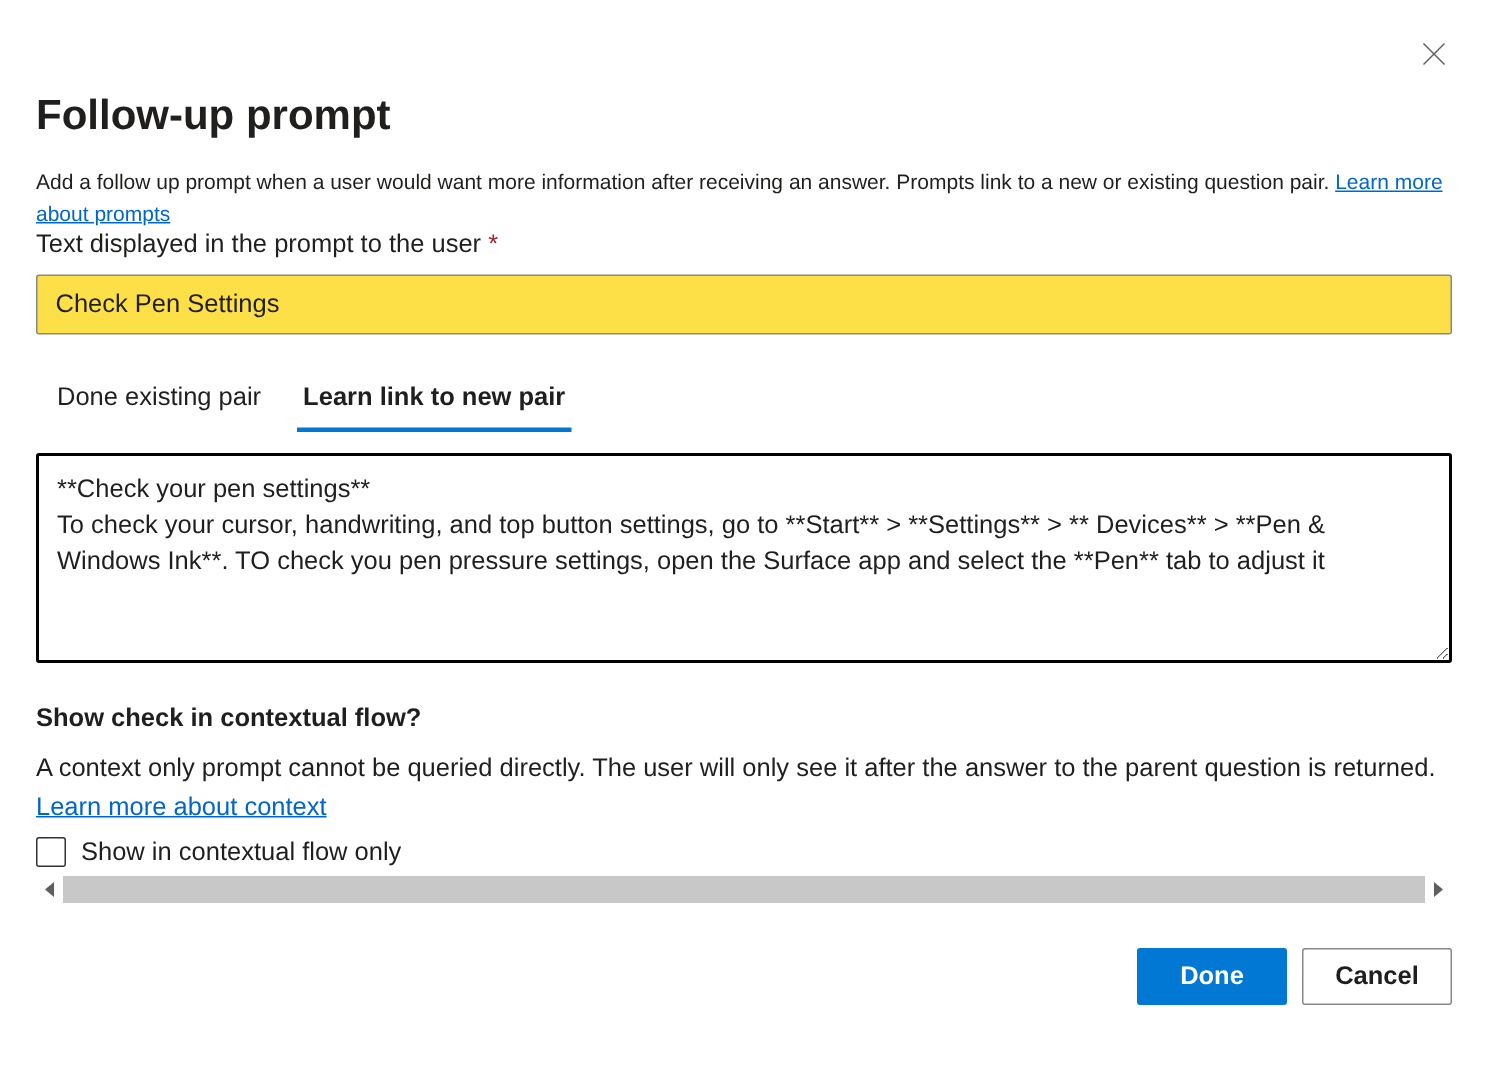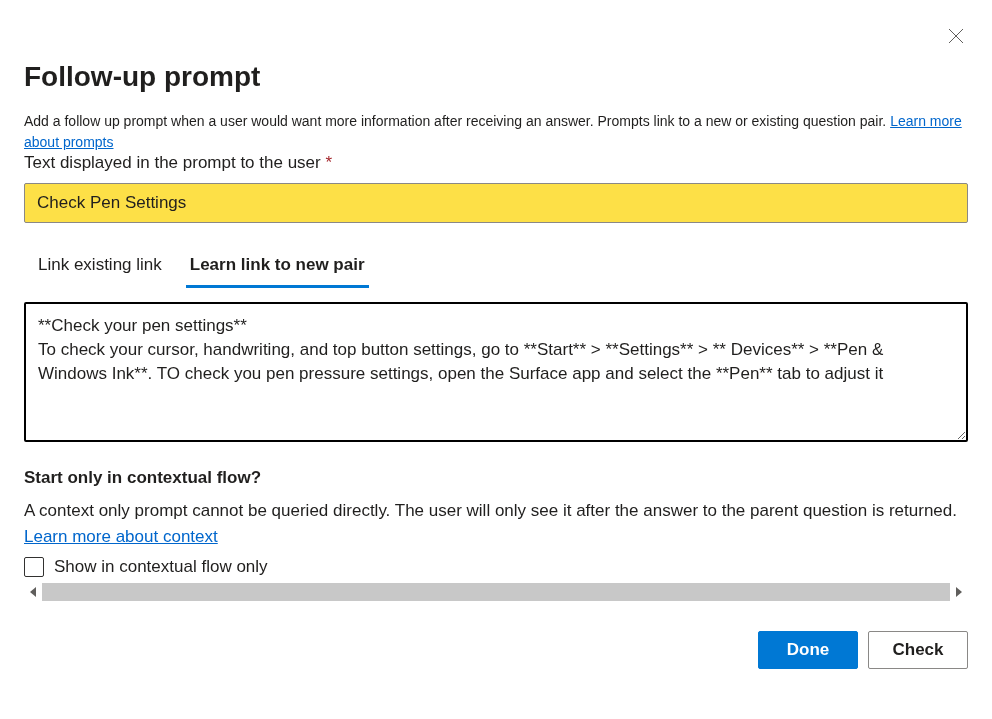--- a/index.html
+++ b/index.html
@@ -201,28 +201,28 @@
 </p>
 
 <div class="field-label">
   <span>Text displayed in the prompt to the user</span>
   <span class="required">*</span>
 </div>
 
 <input type="text" class="text-input" value="Check Pen Settings" style="">
 
 <div class="tabs">
-  <div class="tab">Link existing link</div>
+  <div class="tab">Done existing pair</div>
   <div class="tab active">Learn link to new pair</div>
 </div>
 
 <textarea class="textarea-input" style="">**Check your pen settings**
 To check your cursor, handwriting, and top button settings, go to **Start** &gt; **Settings** &gt; ** Devices** &gt; **Pen &amp; Windows Ink**. TO check you pen pressure settings, open the Surface app and select the **Pen** tab to adjust it</textarea>
 
-<div class="section-heading">Start only in contextual flow?</div>
+<div class="section-heading">Show check in contextual flow?</div>
 
 <p class="context-text">
   <span>A context only prompt cannot be queried directly. The user will only see it after the answer to the parent question is returned.  </span>
   <a class="link">Learn more about context</a>
 </p>
 
 <div class="checkbox-row">
   <div class="checkbox"></div>
   <span class="checkbox-label">Show in contextual flow only</span>
 </div>
@@ -236,17 +236,17 @@
   <div class="scroll-bar"></div>
   <div class="scroll-arrow">
     <svg width="8" height="10" viewBox="0 0 8 10">
         <polygon points="1,0 1,10 7,5" fill="#605e5c"></polygon>
       </svg>
   </div>
 </div>
 
 <div class="footer-buttons">
   <button class="btn btn-primary">Done</button>
-  <button class="btn btn-secondary">Check</button>
+  <button class="btn btn-secondary">Cancel</button>
 </div>
 
 
 
 
 </body></html>

